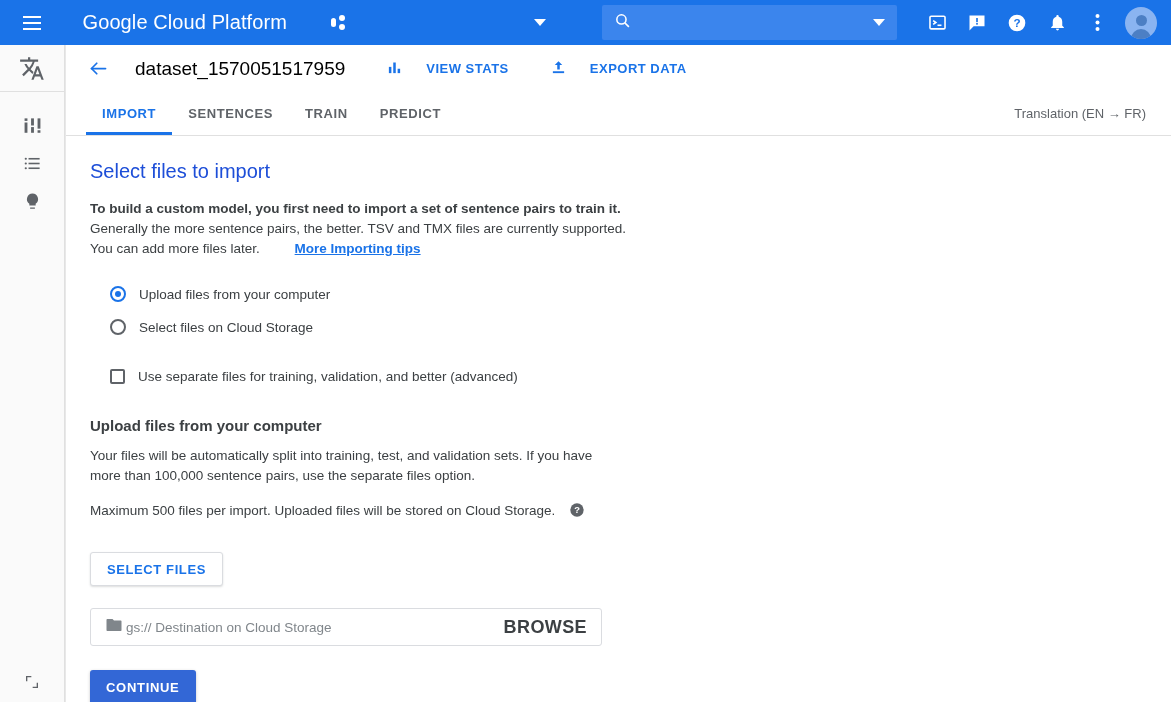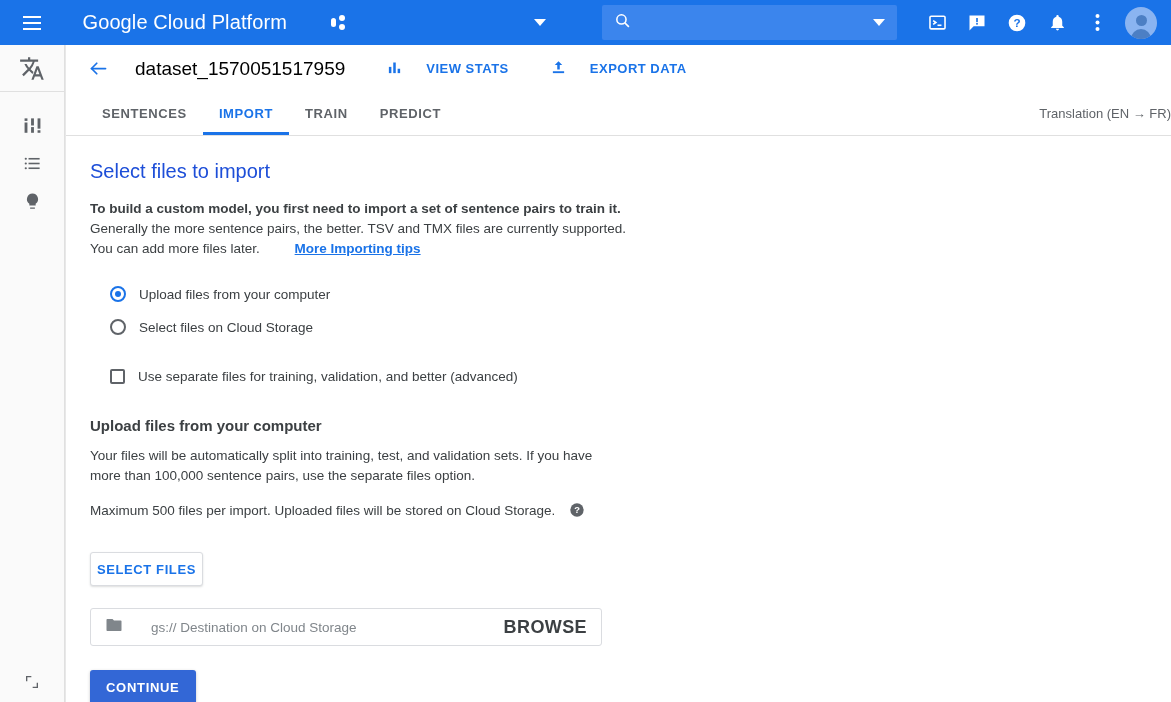--- a/index.html
+++ b/index.html
@@ -144,21 +144,21 @@
     font-size: 13px; font-weight: bold; letter-spacing: 0.6px;
     color: #5f6368; cursor: pointer; position: relative;
   }
   .tab.active { color: #1a73e8; }
   .tab.active::after {
     content: ""; position: absolute; left: 0; right: 0; bottom: 0;
     height: 3px; background: #1a73e8;
   }
   .tab-right {
     margin-left: auto; display: flex; align-items: center;
-    font-size: 13px; color: #5f6368;
+    padding-right: 25px; font-size: 13px; color: #5f6368;
   }
 
   
   .main { padding: 24px 0 0 24px; }
   .h1 { font-size: 20px; color: #1d4ed8; font-weight: normal; }
   .desc { margin-top: 16px; font-size: 13.5px; color: #3c4043; line-height: 20px; }
   .desc .b { font-weight: bold; }
   .link { color: #1a73e8; text-decoration: underline; cursor: pointer; font-weight: bold; padding-left: 31px; }
 
   .radio-group { margin-top: 22px; }
@@ -184,34 +184,34 @@
     border-radius: 2px; flex: 0 0 auto;
   }
 
   .h2 { margin-top: 28px; font-size: 15px; font-weight: bold; color: #3c4043; }
   .p { margin-top: 12px; font-size: 13.5px; color: #3c4043; line-height: 20px; }
   .p2 { margin-top: 16px; font-size: 13.5px; color: #3c4043; display: flex; align-items: center; }
   .help-dot { margin-left: 14px; display: inline-flex; cursor: pointer; }
 
   .btn-outline {
     margin-top: 34px; display: inline-flex; align-items: center; justify-content: center;
-    height: 34px; padding: 0 6px; background: #fff;
+    height: 34px; padding: 0 16px; background: #fff;
     border: 1px solid #dadce0; border-radius: 3px;
     color: #1a73e8; font-size: 13px; font-weight: bold; letter-spacing: 0.6px;
     cursor: pointer; box-shadow: 0 1px 2px rgba(60,64,67,0.18);
   }
 
   .gs-input {
     margin-top: 22px; width: 512px; height: 38px;
     border: 1px solid #dadce0; border-radius: 3px;
     display: flex; align-items: center; padding: 0 14px;
     background: #fff; cursor: text;
   }
   .gs-input .ph {
-    flex: 1; margin-left: 28px; font-size: 13.5px; color: #80868b;
+    flex: 1; margin-left: 3px; font-size: 13.5px; color: #80868b;
   }
   .gs-input .browse {
     font-size: 18px; font-weight: bold; color: #3c4043;
     letter-spacing: 0.4px; cursor: pointer;
   }
 
   .btn-primary {
     margin-top: 24px; display: inline-flex; align-items: center; justify-content: center;
     height: 35px; padding: 0 16px; background: #3367d6;
     border: none; border-radius: 3px;
@@ -356,22 +356,22 @@
         <svg width="15" height="15" viewBox="0 0 24 24" fill="#1a73e8">
           <path d="M12 2l6 6h-4v7h-4V8H6l6-6z"></path>
           <rect x="3" y="18" width="18" height="3"></rect>
         </svg>
       </span>
       <span class="lbl">EXPORT DATA</span>
     </div>
   </div>
 
   <div class="tabbar">
+    <div class="tab active">IMPORT</div>
     <div class="tab">SENTENCES</div>
-    <div class="tab active">IMPORT</div>
     <div class="tab">TRAIN</div>
     <div class="tab">PREDICT</div>
     <div class="tab-right">Translation (EN → FR)</div>
   </div>
 
   <div class="main">
     <div class="h1">Select files to import</div>
 
     <div class="desc">
       <div class="b">To build a custom model, you first need to import a set of sentence pairs to train it.</div>

